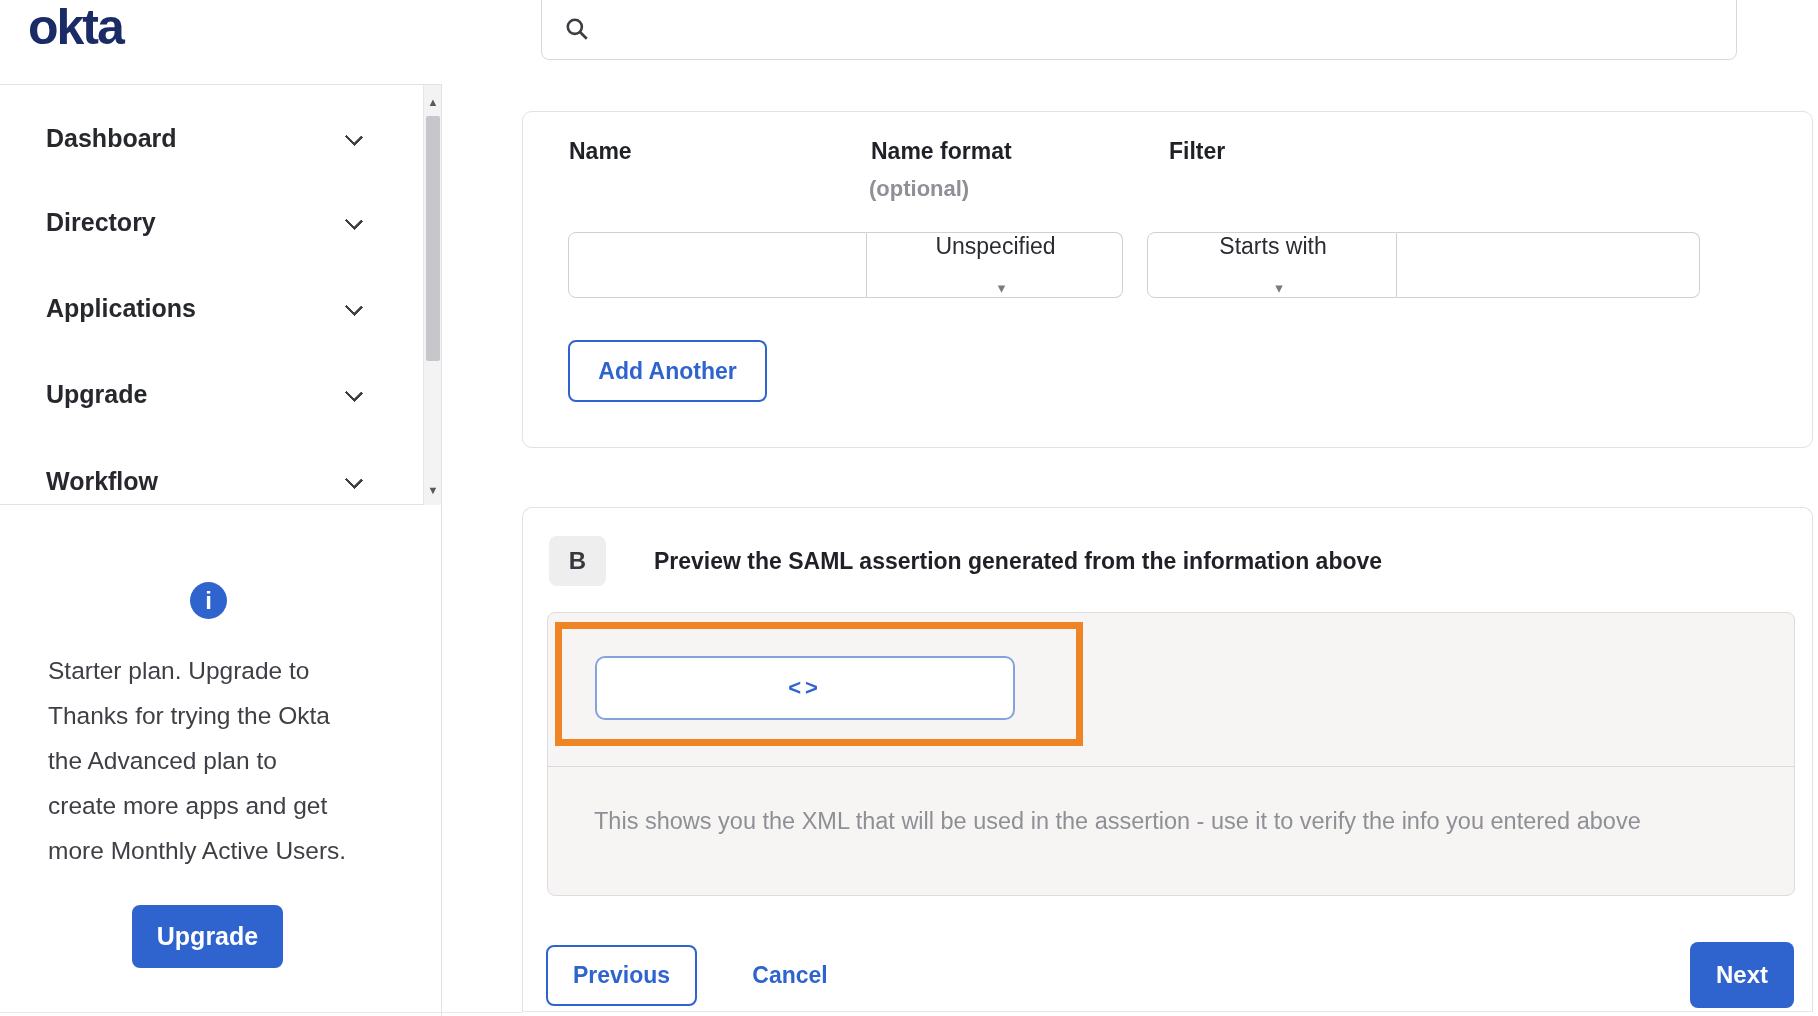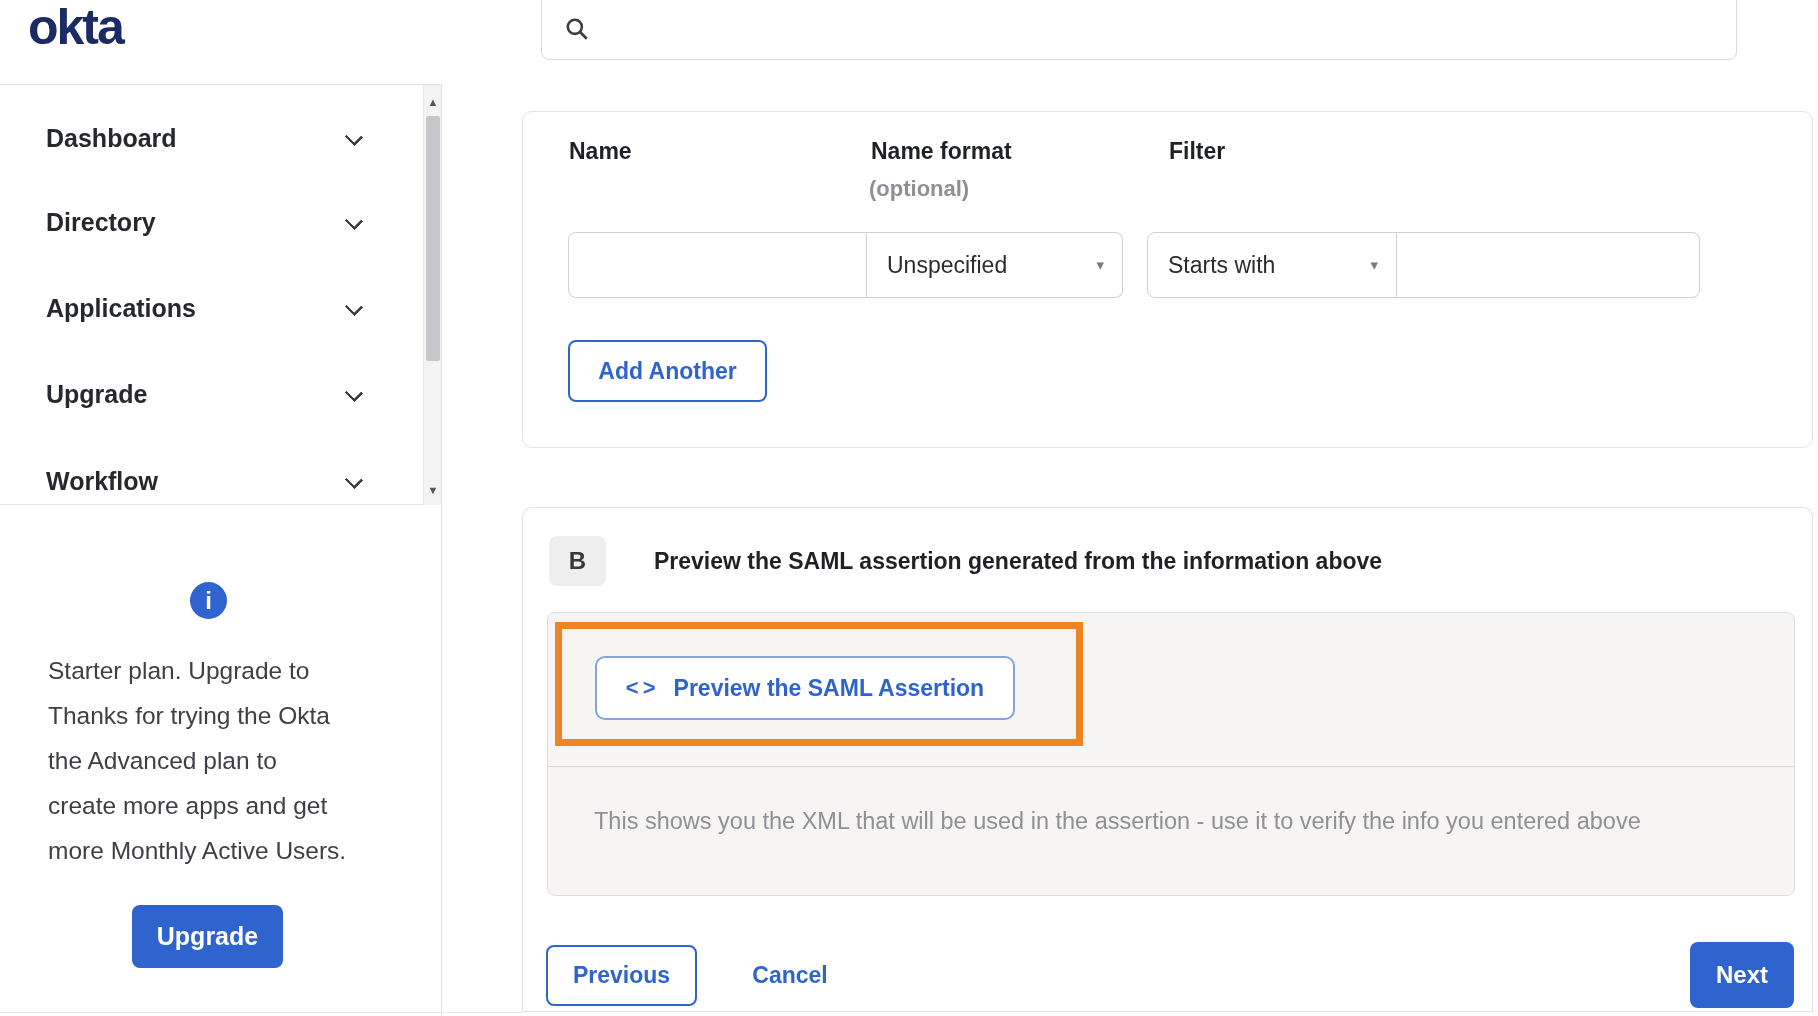--- a/index.html
+++ b/index.html
@@ -100,21 +100,21 @@
 
   .field-row { position:absolute; top:120px; height:66px; display:flex; }
   .txt-input {
     height:66px; background:#fff; border:1px solid #cfd0d5;
     font-family:"Liberation Sans", sans-serif; font-size:23px; color:#2a2c31;
     padding:0 18px; outline:none;
   }
   .select-box {
     height:66px; background:#fff; border:1px solid #cfd0d5;
     display:flex; align-items:center; justify-content:space-between;
-    padding:0 18px 0 20px; cursor:pointer;
+    padding:0 18px 0 20px; cursor:pointer;flex-direction:column;
   }
   .select-box .sel-text { font-size:23px; color:#2a2c31; }
   .select-box .caret { font-size:15px; color:#7a7b82; margin-left:12px; }
 
   .group-left-round  { border-radius:8px 0 0 8px; }
   .group-right-round { border-radius:0 8px 8px 0; border-left:none; }
 
   .add-another-btn {
     left:45px; top:228px; width:199px; height:62px; position:absolute;
     background:#fff; border:2px solid #2f64cf; border-radius:8px;
@@ -264,20 +264,19 @@
 
   <div class="preview-panel">
     <div class="panel-divider"></div>
     <div class="panel-desc">This shows you the XML that will be used in the assertion - use it to verify the info you entered above</div>
   </div>
 
   <div class="highlight-rect"></div>
 
   <button class="preview-btn">
     <span class="code-glyph">&lt;&gt;</span>
-    <span class="pv-label">Preview the SAML Assertion</span>
   </button>
 </div>
 
 <button class="abs previous-btn">Previous</button>
 <div class="abs cancel-link">Cancel</div>
 <button class="abs next-btn">Next</button>
 <div class="abs bottom-edge"></div>
 
 </body></html>

